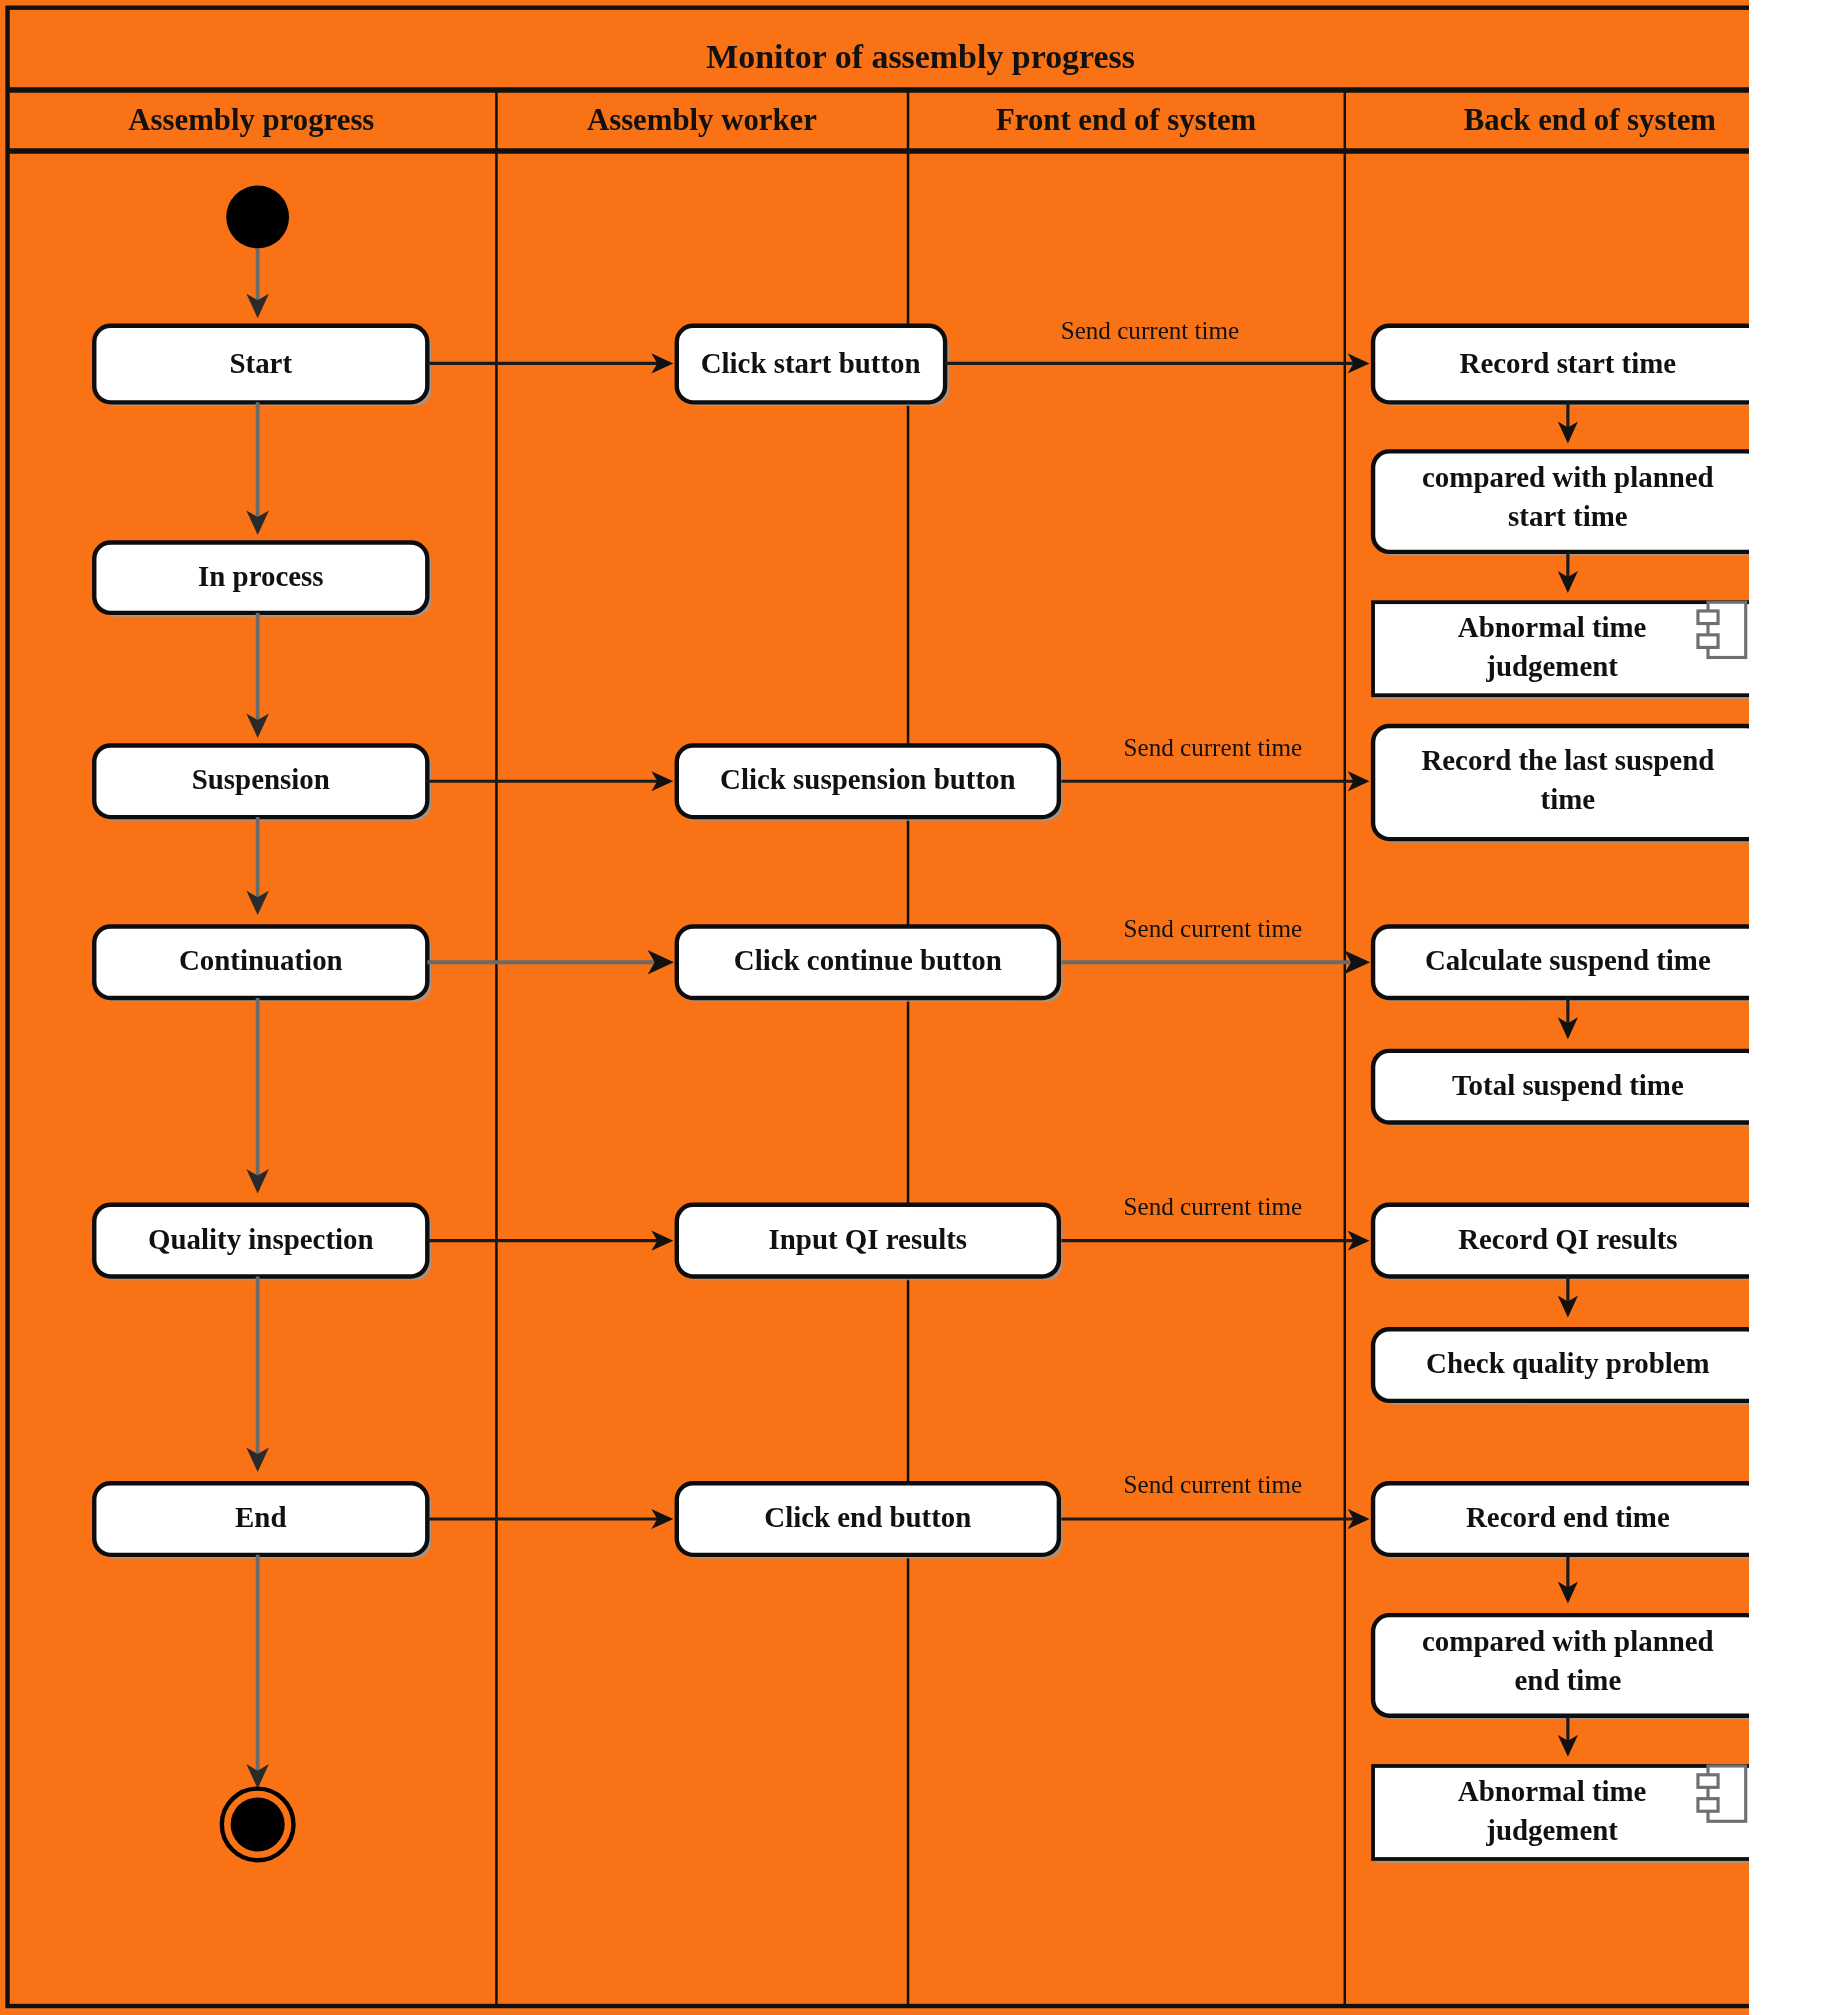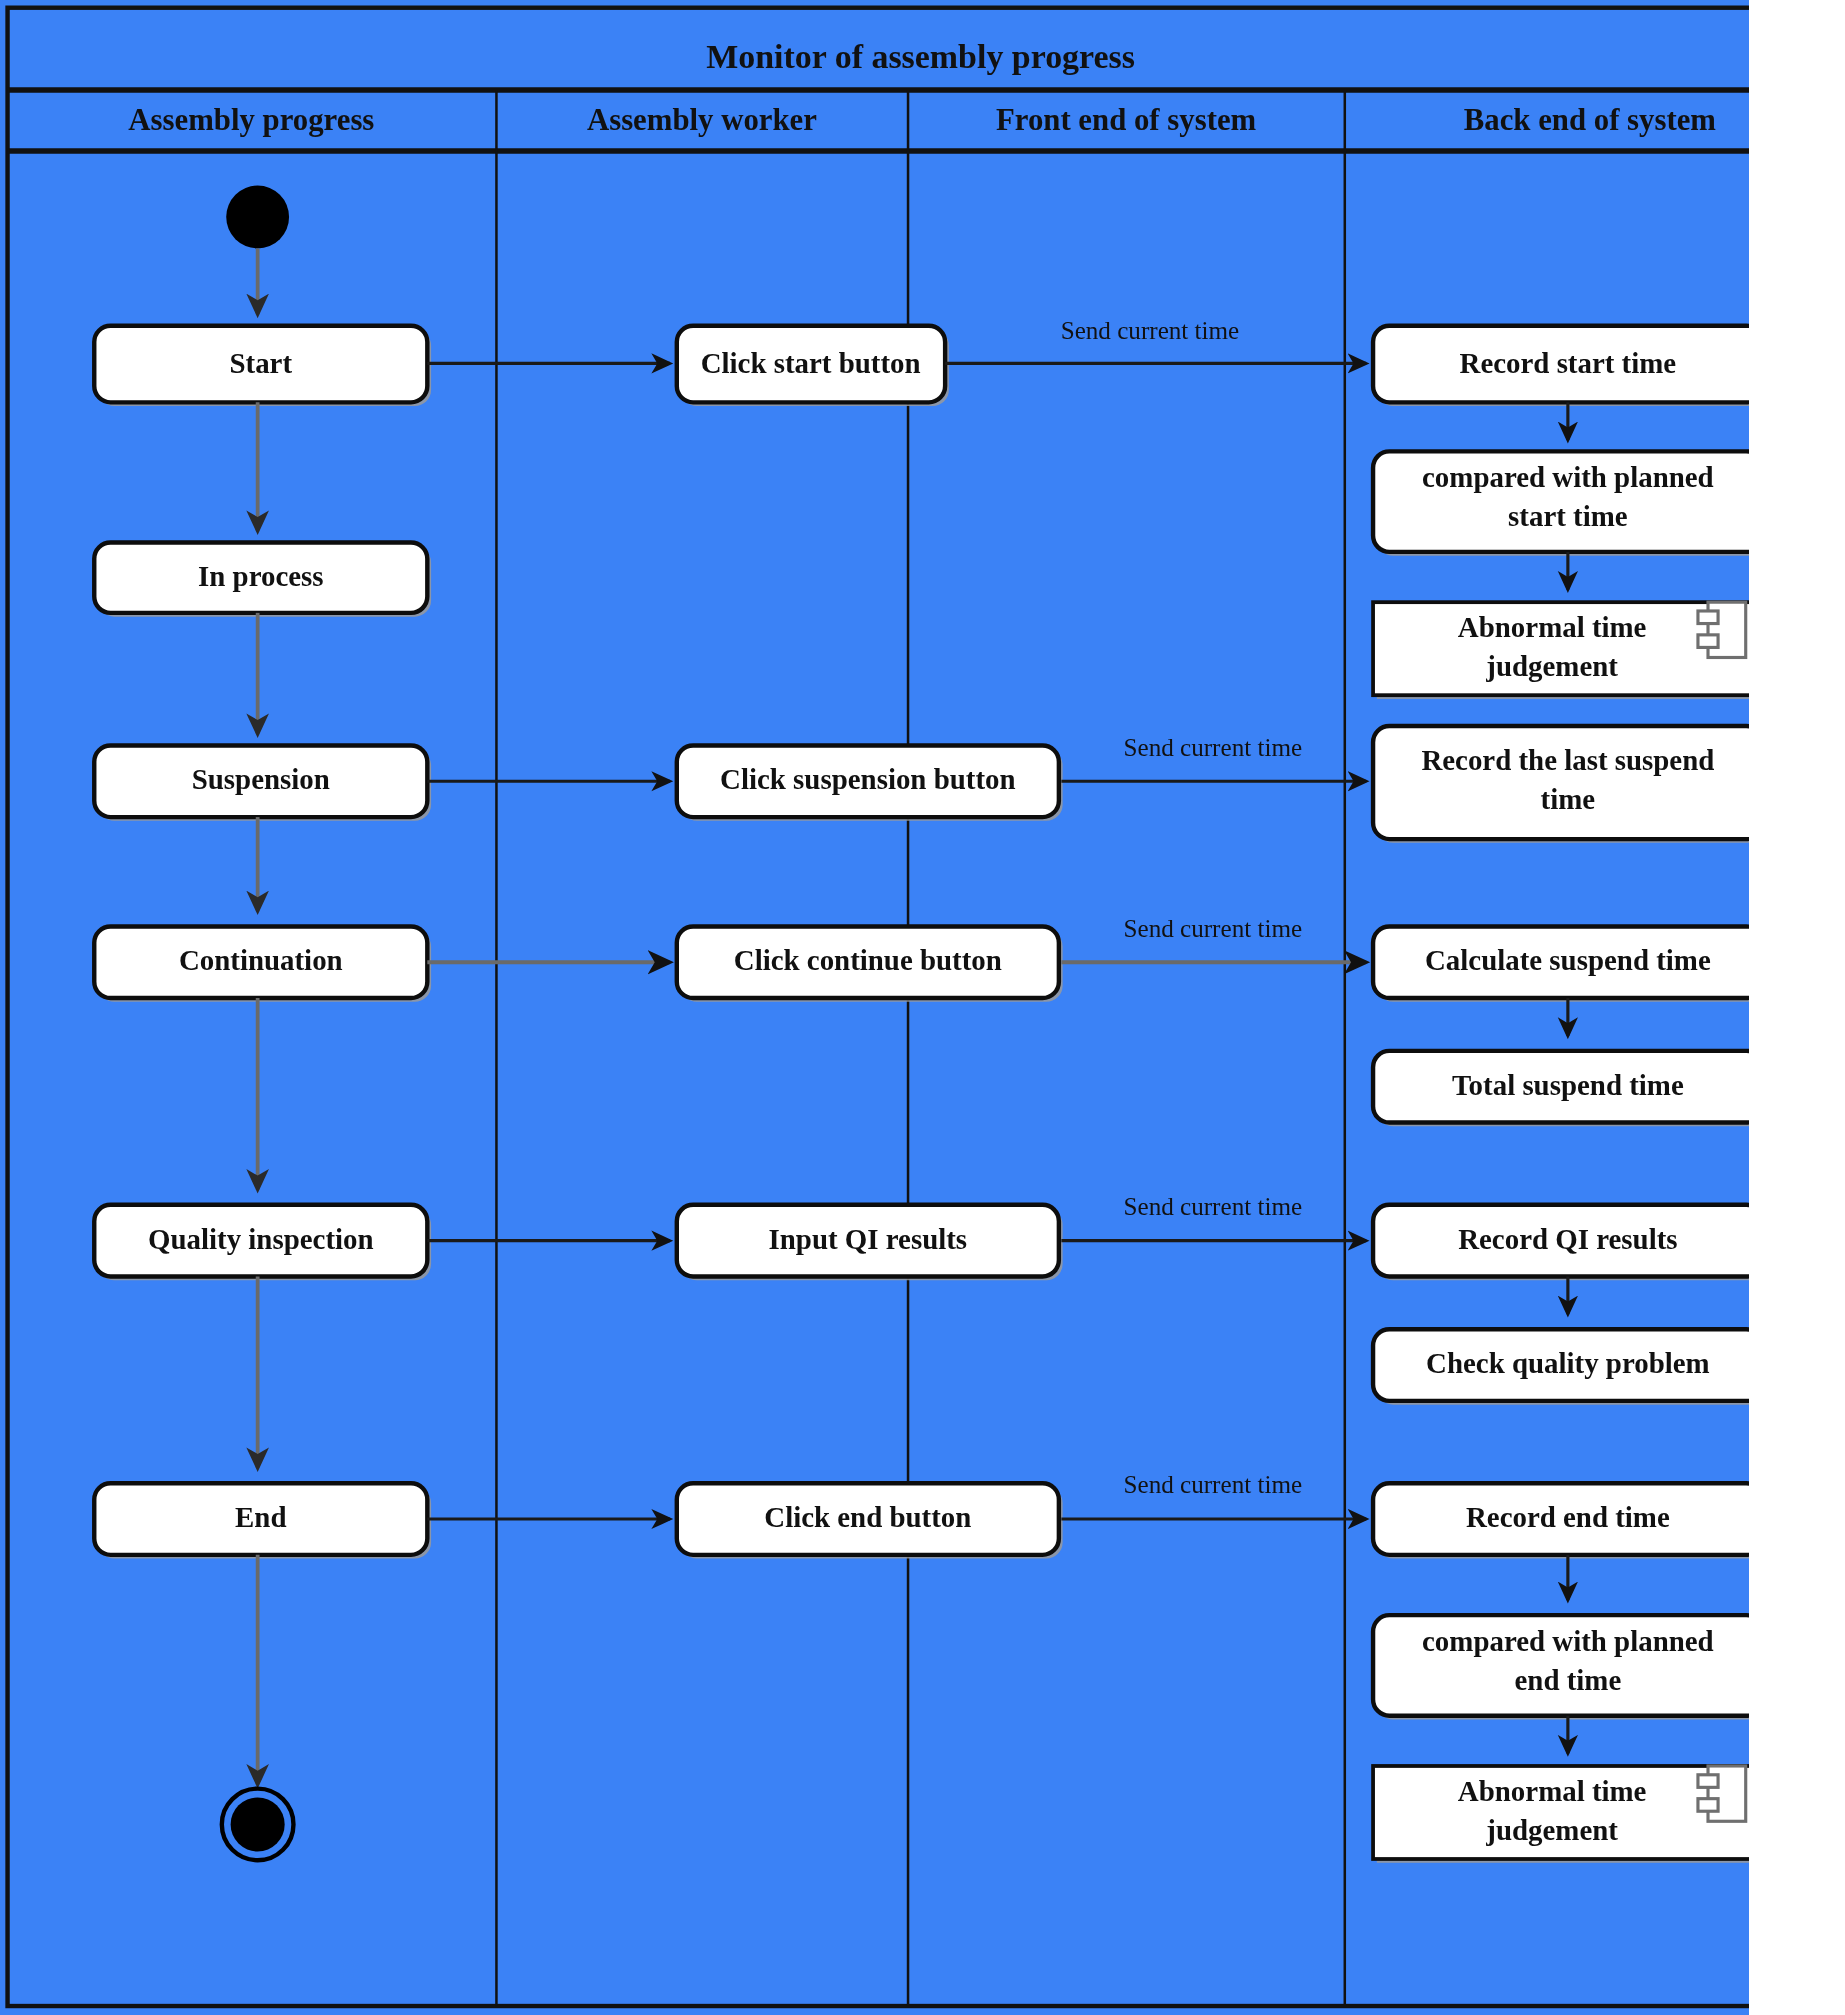--- a/index.html
+++ b/index.html
@@ -1,17 +1,17 @@
 <!DOCTYPE html>
 <html style="font-size:10px"><head>
 <meta charset="utf-8">
 <style>
   html,body{margin:0;padding:0;background:#ffffff;}
   body{font-family:"Liberation Serif", serif;}
-  #page{position:relative;width:1749px;height:2015px;background:#3b82f6;overflow:hidden;}
+  #page{position:relative;width:1749px;height:2015px;background:#f97316;overflow:hidden;}
   svg#diagram{position:absolute;left:0;top:0;width:1845px;height:2015px;display:block;}
   .lane-div{stroke:#111111;stroke-width:4;fill:none;}
   .band-div{stroke:#111111;stroke-width:9;fill:none;}
   .outer{stroke:#111111;stroke-width:7;fill:none;}
   .title-txt{font-family:"Liberation Serif", serif;font-size:54px;font-weight:bold;fill:#111;}
   .lane-txt{font-family:"Liberation Serif", serif;font-size:49px;font-weight:bold;fill:#111;}
   .node-txt{font-family:"Liberation Serif", serif;font-size:46px;font-weight:bold;fill:#111;}
   .edge-txt{font-family:"Liberation Serif", serif;font-size:40px;font-weight:normal;fill:#111;}
   .nodebox{fill:#ffffff;stroke:#0d0d0d;stroke-width:7;}
   .nodebox-shadow{fill:#9a9a9a;stroke:none;opacity:.85;}

